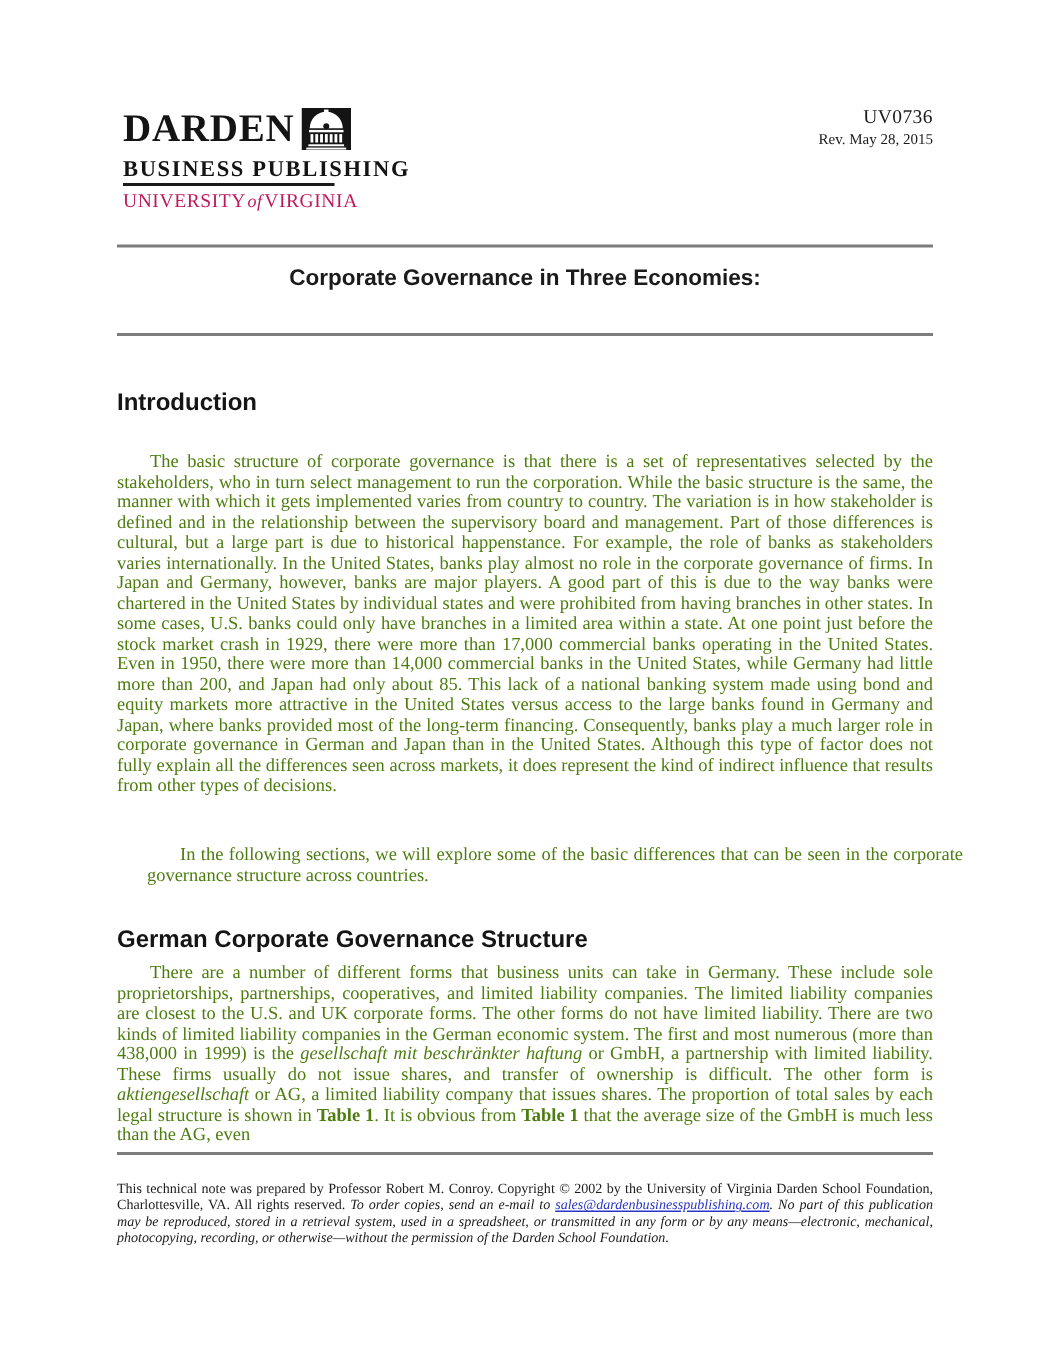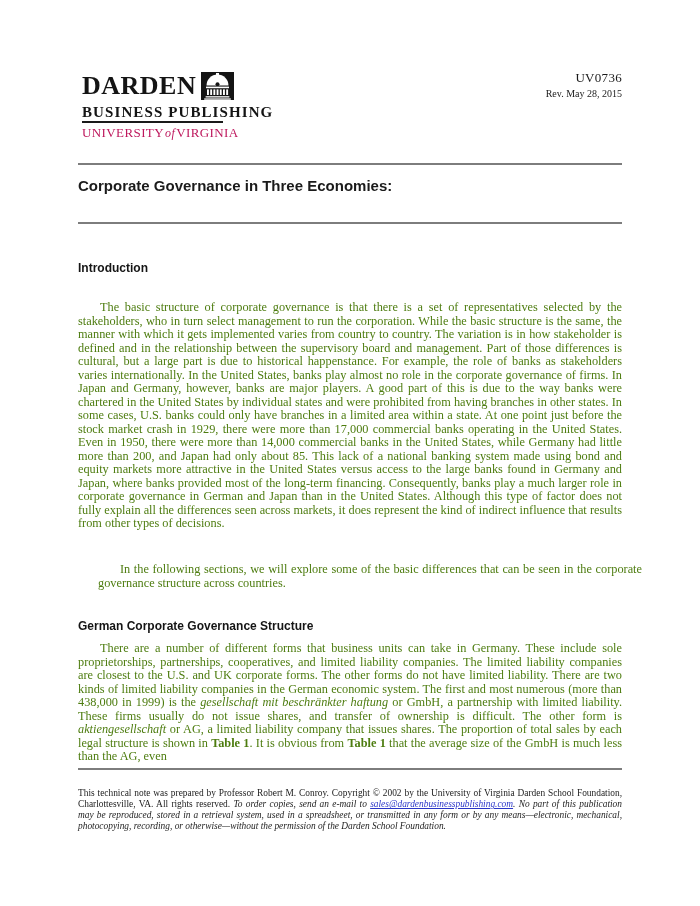--- a/index.html
+++ b/index.html
@@ -43,31 +43,31 @@
 
   
   .rule { position:absolute; left:78px; width:544px; height:2px; background:#7d7d7d; }
   #rule-title-top { top:163px; }
   #rule-title-bottom { top:222px; }
   #rule-footer { top:768px; }
 
   
   .title {
     position:absolute; left:78px; top:176px; width:544px;
-    text-align:left;
+    text-align:center;
     font-family:"Liberation Sans", sans-serif;
     font-weight:bold; font-size:15px; line-height:20px;
     color:#1b1b1b;
   }
 
   
   .heading {
     position:absolute; left:78px;
     font-family:"Liberation Sans", sans-serif;
-    font-weight:bold; font-size:12px; line-height:13px;
+    font-weight:bold; font-size:16px; line-height:13px;
     color:#151515;
   }
   #h-intro { top:262px; }
   #h-german { top:620px; }
 
   
   .para {
     position:absolute; left:78px; width:544px;
     font-family:Liberation Serif, serif;
     font-size:12.3px; line-height:13.5px;

